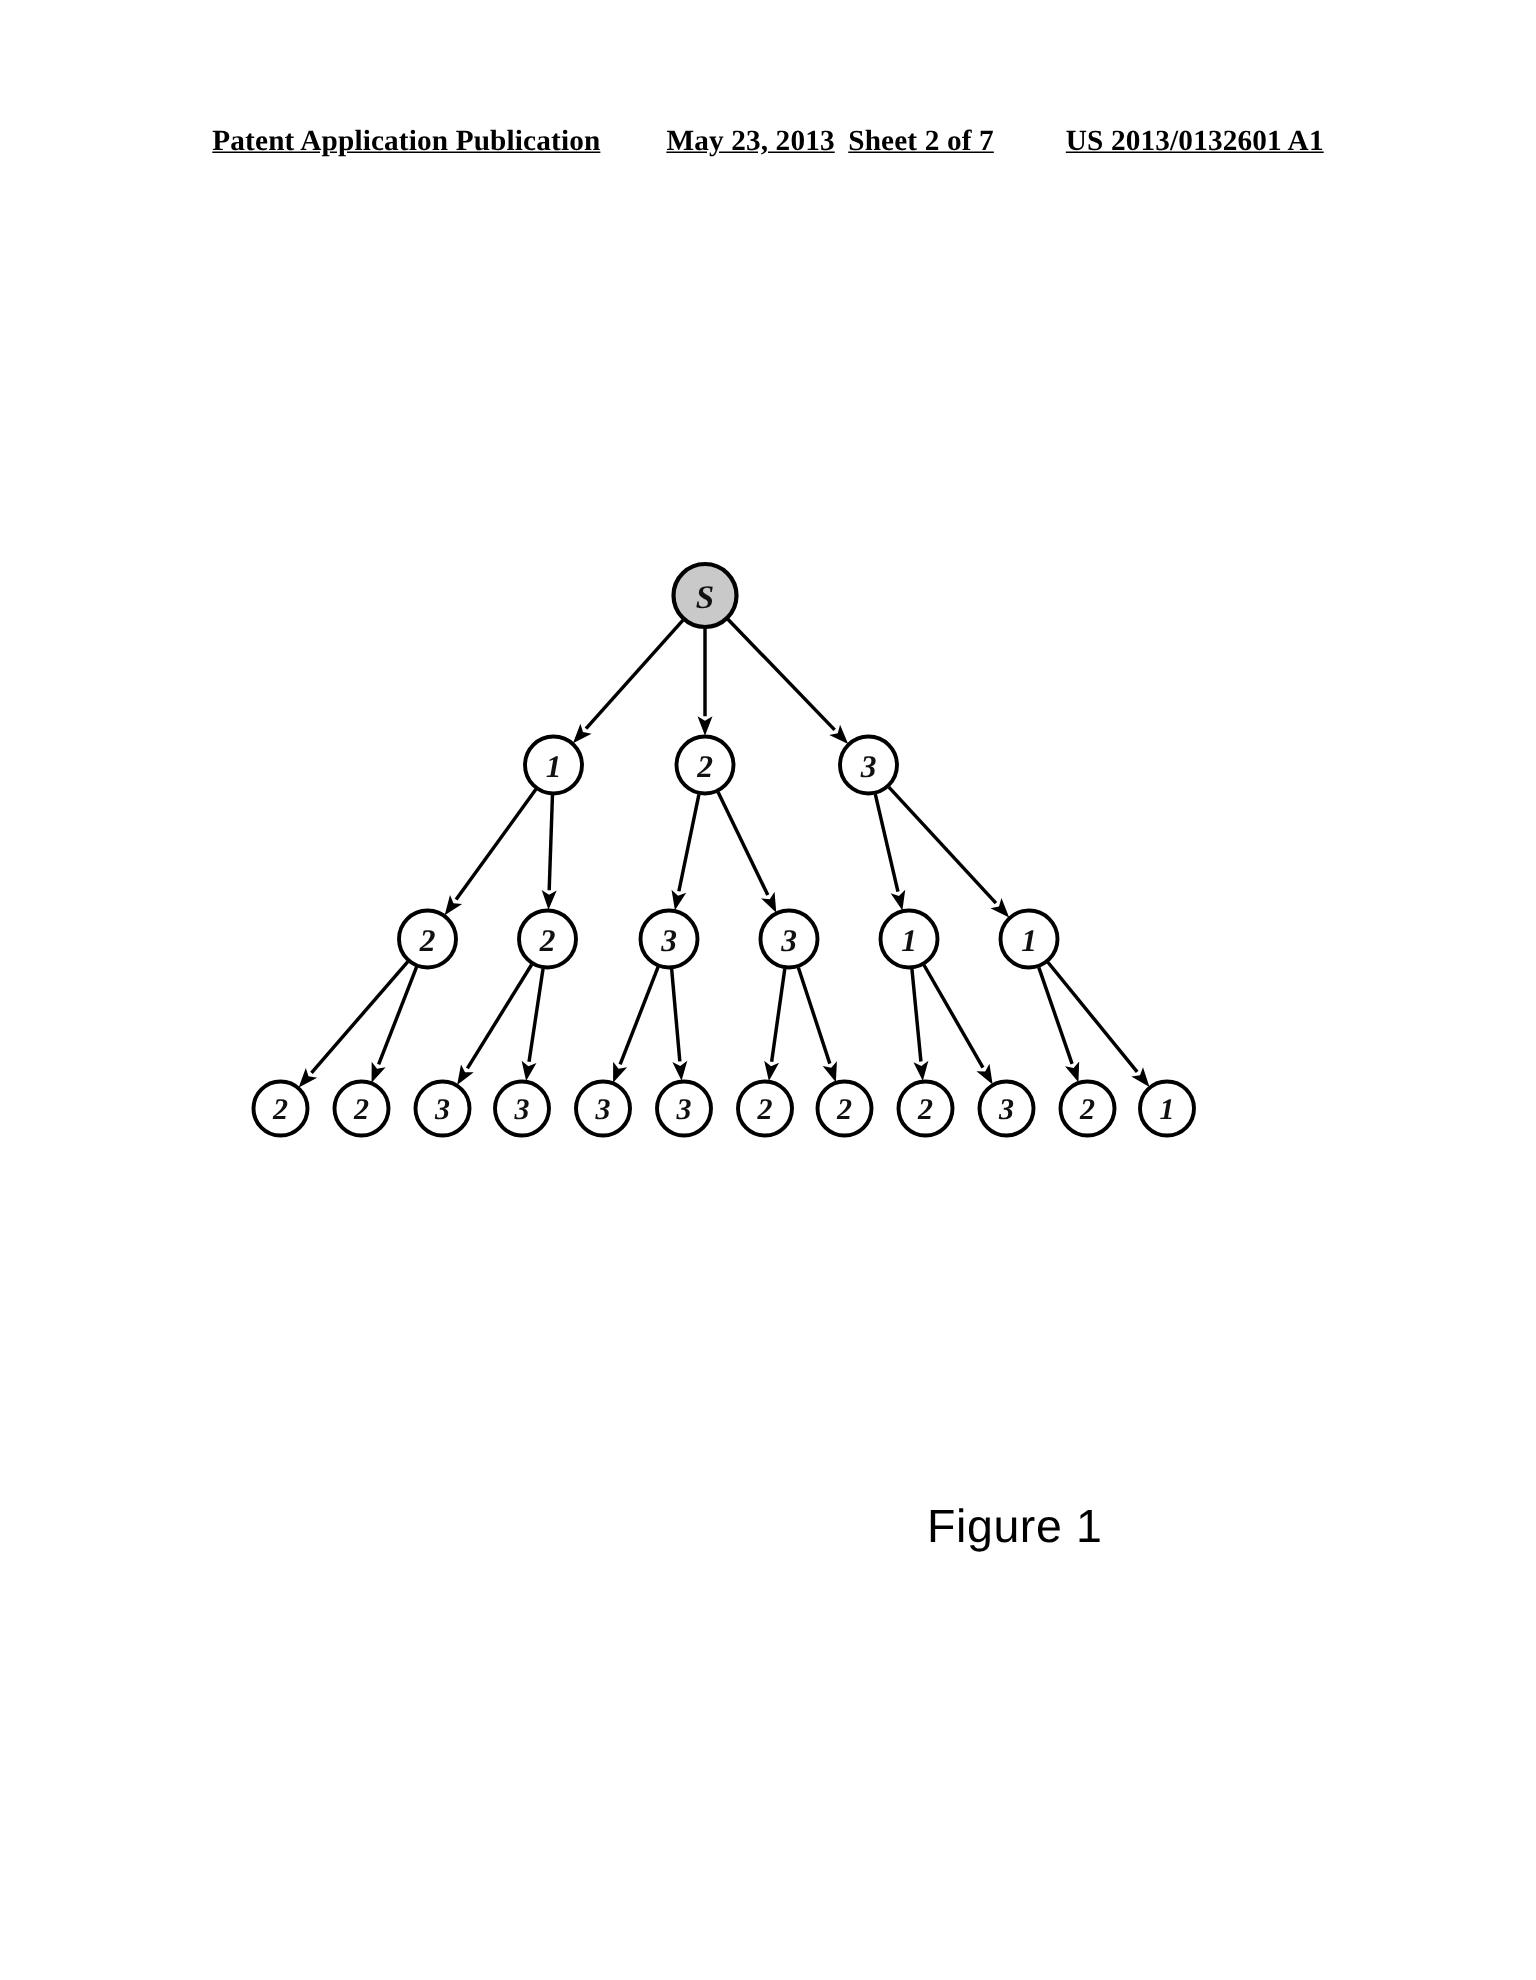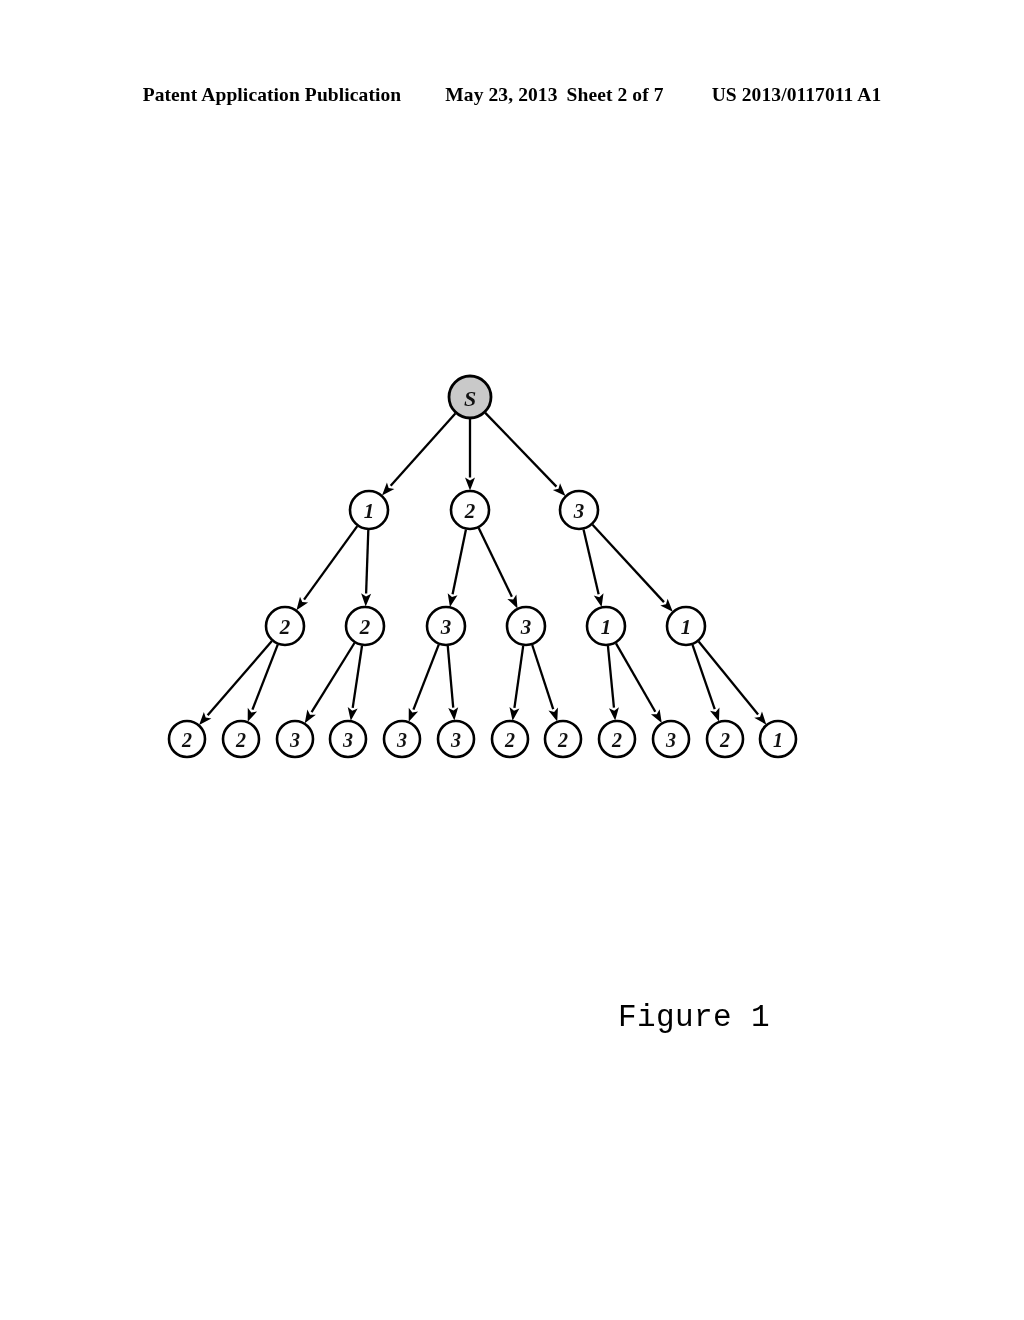--- a/index.html
+++ b/index.html
@@ -24,20 +24,21 @@
     height: 30px;
     display: flex;
     justify-content: center;
     align-items: baseline;
     font-family: "Liberation Serif", serif;
     font-weight: bold;
     font-size: 19.5px;
     color: #000000;
     letter-spacing: 0.1px;
     white-space: nowrap;
+    text-decoration: underline;
   }
   #patent-header .hdr-left {
     margin-right: 44px;
   }
   #patent-header .hdr-mid {
     margin-right: 48px;
   }
   #patent-header .hdr-date {
     margin-right: 9px;
     margin-top: 20px;
@@ -90,37 +91,37 @@
   .edge-head {
     fill: #000000;
     stroke: none;
   }
 
   
   #figure-caption {
     position: absolute;
     left: 618px;
     top: 1000px;
-    font-family: Liberation Mono, monospace;
+    font-family: Liberation Sans, sans-serif;
     font-size: 31px;
     font-weight: 400;
     color: #000000;
     letter-spacing: 0.4px;
     white-space: nowrap;
   }
 </style>
 </head>
 <body>
 
 <div id="patent-header">
   <span class="hdr-left">Patent Application Publication</span>
   <span class="hdr-mid">
     <span class="hdr-date">May 23, 2013</span><span>Sheet 2 of 7</span>
   </span>
-  <span class="hdr-right">US 2013/0117011 A1</span>
+  <span class="hdr-right">US 2013/0132601 A1</span>
 </div>
 
 <div id="figure-area">
   <svg id="tree-svg" width="1024" height="1320" viewBox="0 0 1024 1320">
     <g id="edges-layer">
         <line x1="455.34" y1="413.40" x2="390.66" y2="485.77" class="edge-line"></line>
         <path d="M 381.99 495.46 L 386.93 482.44 L 388.66 488.01 L 394.39 489.10 Z" class="edge-head"></path>
         <line x1="470.00" y1="419.00" x2="470.00" y2="477.50" class="edge-line"></line>
         <path d="M 470.00 490.50 L 465.00 477.50 L 470.00 480.50 L 475.00 477.50 Z" class="edge-head"></path>
         <line x1="485.27" y1="412.83" x2="556.44" y2="486.61" class="edge-line"></line>

